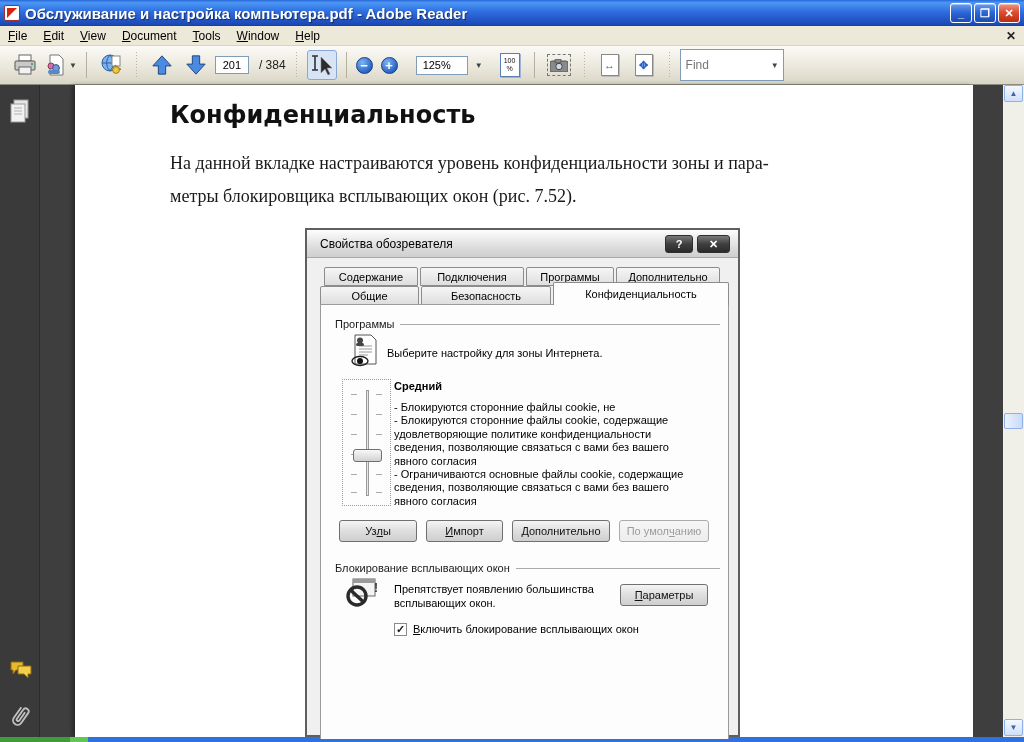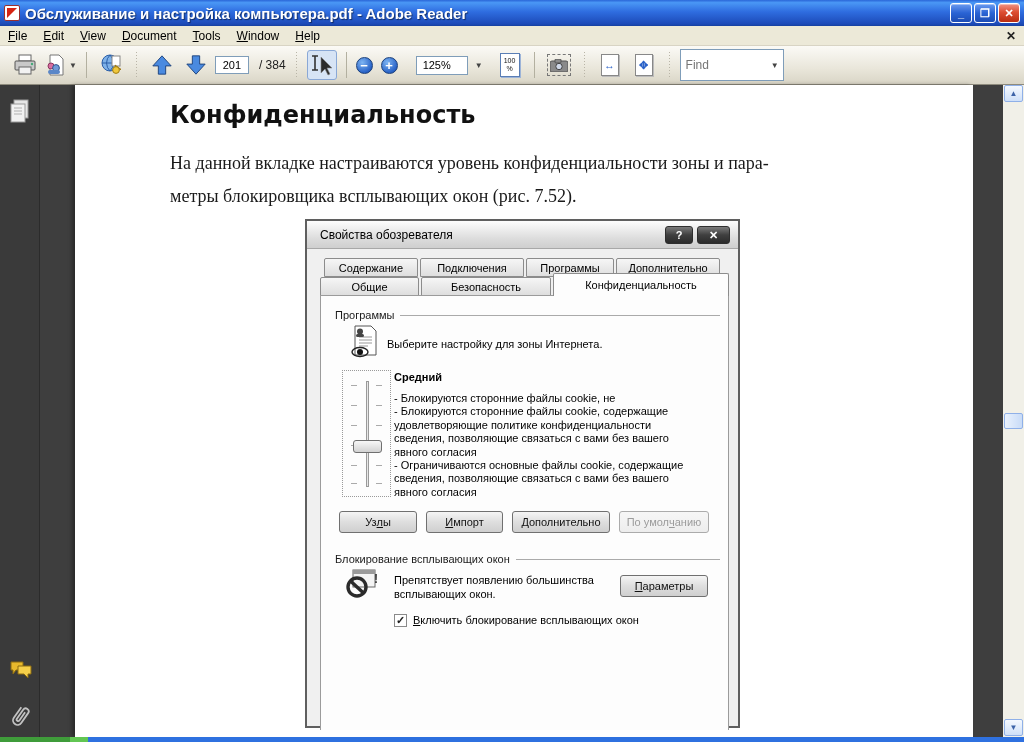--- a/index.html
+++ b/index.html
@@ -57,21 +57,21 @@
   .docarea { position:absolute; left:0; top:85px; width:1024px; height:652px; background:#3e3e3e; }
   .sidebar { position:absolute; left:0; top:0; width:40px; height:652px; background:#3a3a3a; border-right:1px solid #2b2b2b; }
   .side-icon { position:absolute; left:9px; }
 
   .page { position:absolute; left:75px; top:0; width:898px; height:652px; background:#fff; box-shadow:-3px 0 4px rgba(0,0,0,.35); }
 
   .doc-heading { position:absolute; left:95px; top:16px; font-size:24px; font-weight:bold; color:#111; font-family:"DejaVu Sans",sans-serif; }
   .doc-para { position:absolute; left:95px; top:62px; width:716px; font-family:"Liberation Serif",serif; font-size:18px; line-height:33px; color:#1a1a1a; }
 
   
-  .dlg { position:absolute; left:230px; top:134px; width:435px; height:509px; background:#f0f0f0; border:2px solid #5f5f5f; font-size:11px; color:#000; }
+  .dlg { position:absolute; left:230px; top:143px; width:435px; height:509px; background:#f0f0f0; border:2px solid #5f5f5f; font-size:11px; color:#000; }
   .dlg-title { position:absolute; left:0; top:0; width:100%; height:28px; background:linear-gradient(180deg,#fdfdfd,#dadada 70%,#cfcfcf); border-bottom:1px solid #a8a8a8; display:flex; align-items:center; padding-left:13px; font-size:12px; }
   .dlg-btn { position:absolute; top:5px; height:18px; border:1px solid #2e2e2e; border-radius:3px; color:#fff; background:linear-gradient(180deg,#7a7a7a,#3f3f3f 50%,#2b2b2b); font-size:11px; font-weight:bold; display:flex; align-items:center; justify-content:center; }
   .dlg-help { left:358px; width:28px; }
   .dlg-close { left:390px; width:33px; }
 
   .tab { position:absolute; height:19px; border:1px solid #8c8c8c; border-radius:2px 2px 0 0; background:linear-gradient(180deg,#f6f6f6,#dedede); display:flex; align-items:center; justify-content:center; font-size:11px; }
   .tab.active { background:#fdfdfd; border-bottom:none; z-index:3; height:23px; }
 
   .dlg-content { position:absolute; left:13px; top:74px; width:409px; height:435px; background:#fdfdfd; border:1px solid #9b9b9b; border-bottom:none; z-index:2; }
 

